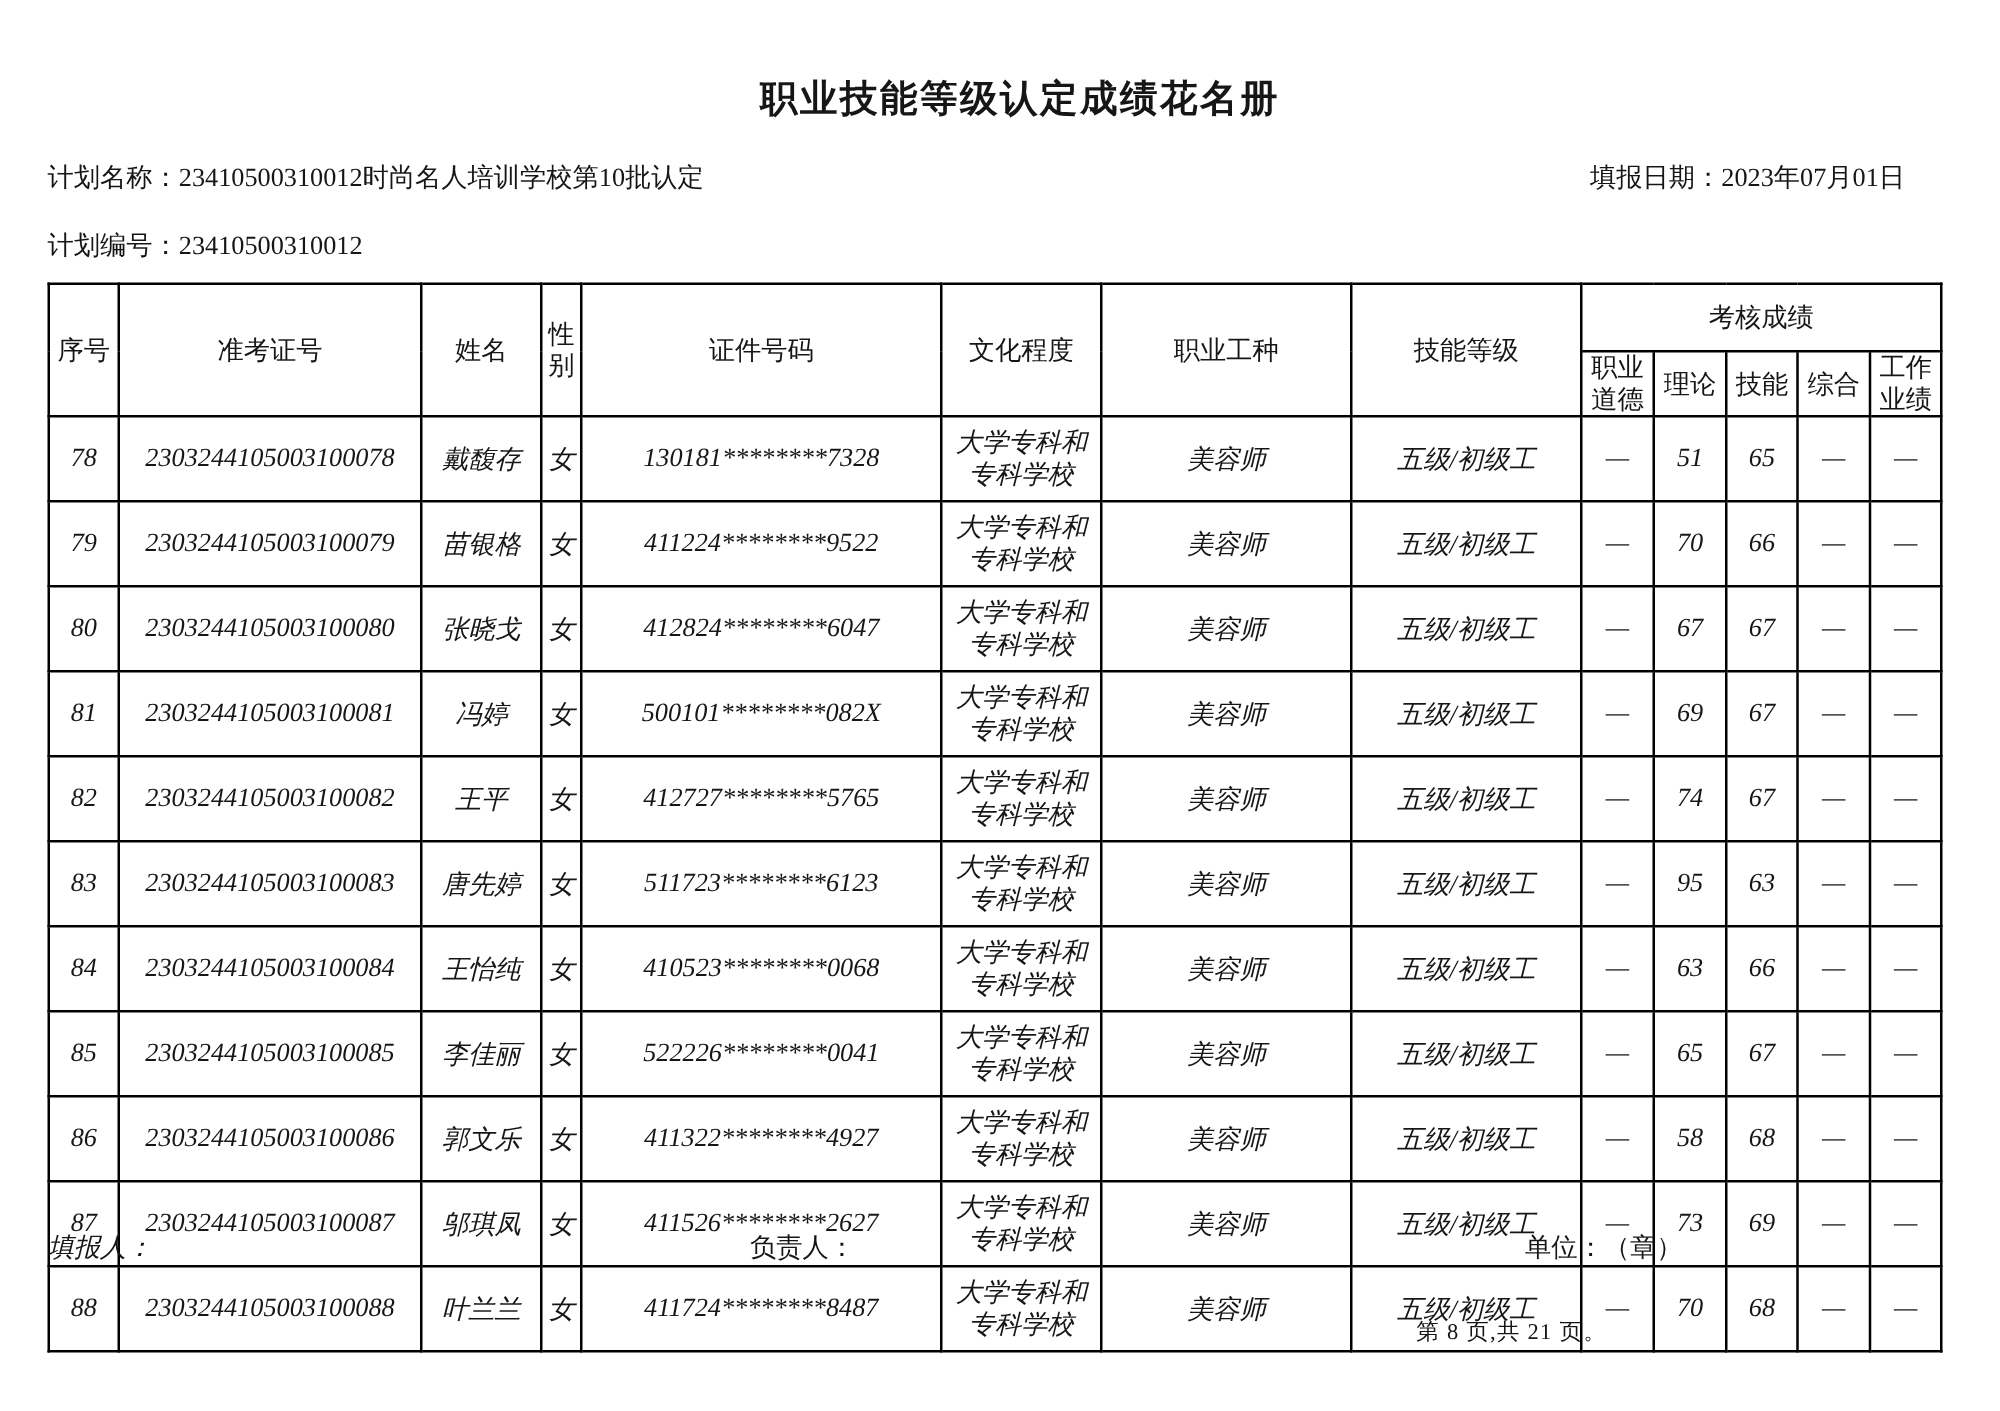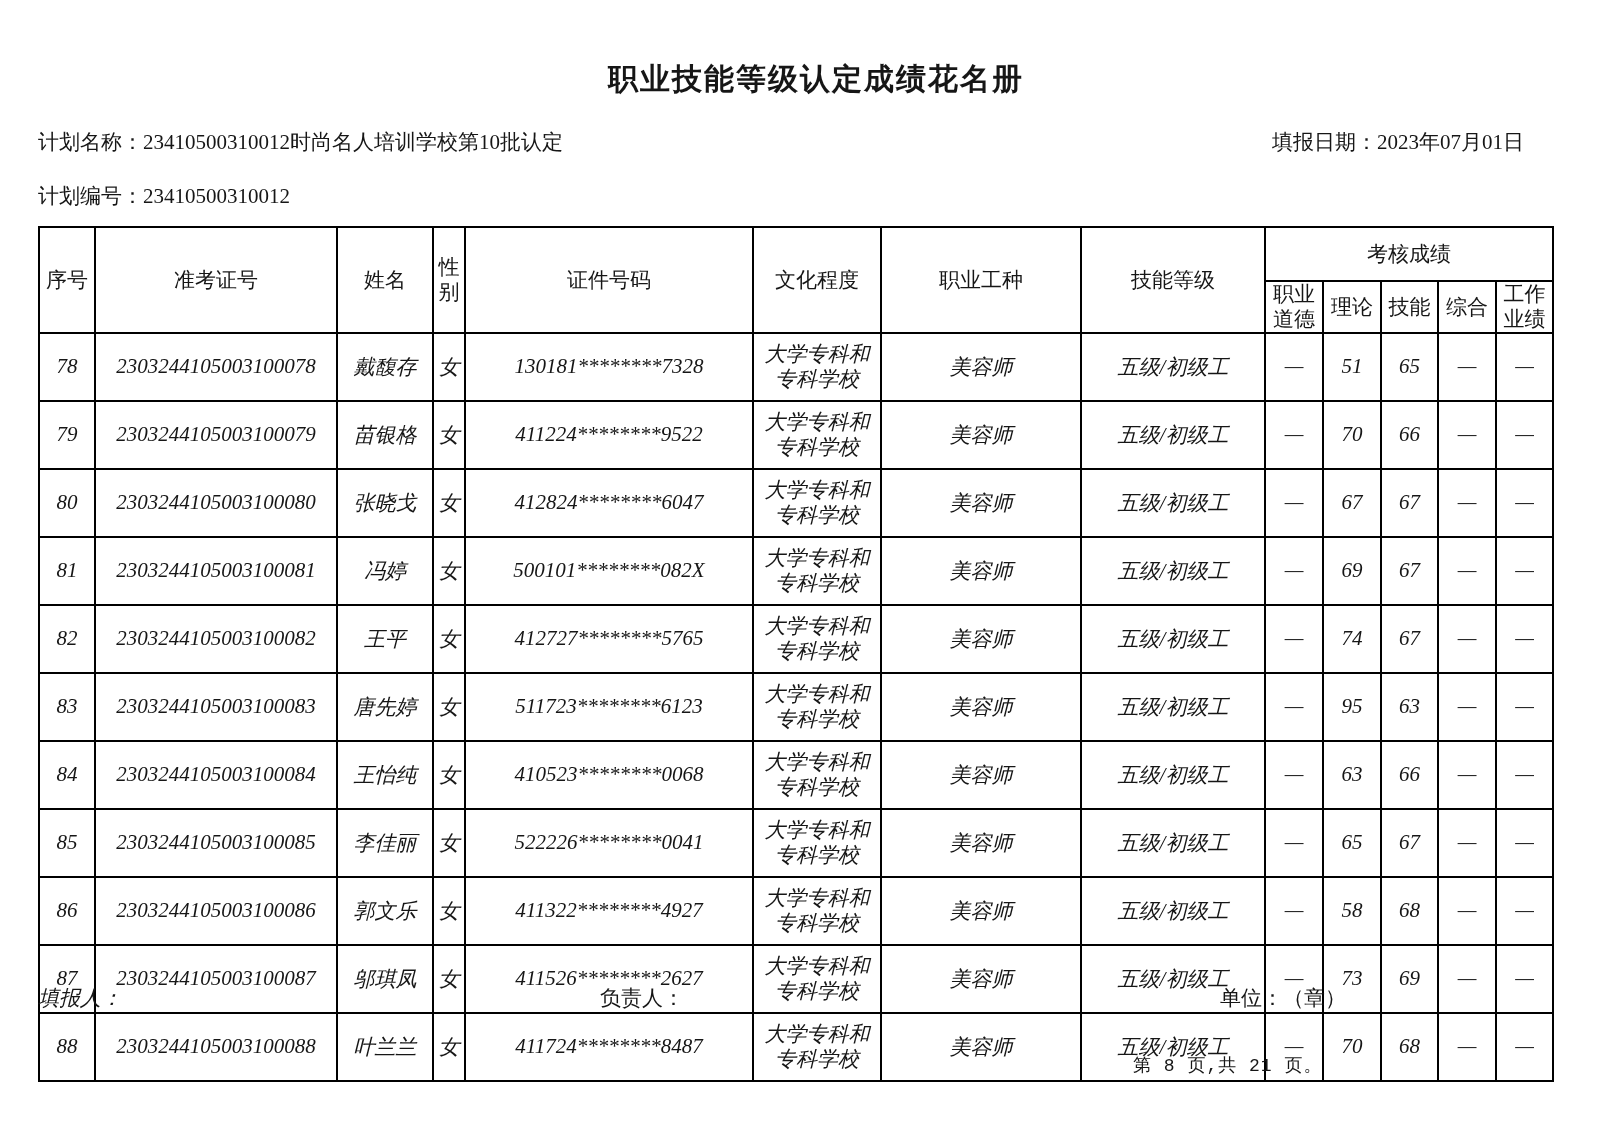--- a/index.html
+++ b/index.html
@@ -67,21 +67,20 @@
   }
   .footer-filler { left: 38px; font-style: italic; }
   .footer-manager { left: 600px; }
   .footer-unit { left: 1220px; text-align: center; }
   .page-note {
     position: absolute;
     top: 1053px;
     left: 1133px;
     font-size: 18px;
     letter-spacing: 1px;
-    font-family: Liberation Mono, monospace;
   }
 </style>
 </head>
 <body>
 
 <div class="doc-title">职业技能等级认定成绩花名册</div>
 
 <div class="meta-row first">
   <span>计划名称：23410500310012时尚名人培训学校第10批认定</span>
   <span>填报日期：2023年07月01日</span>

